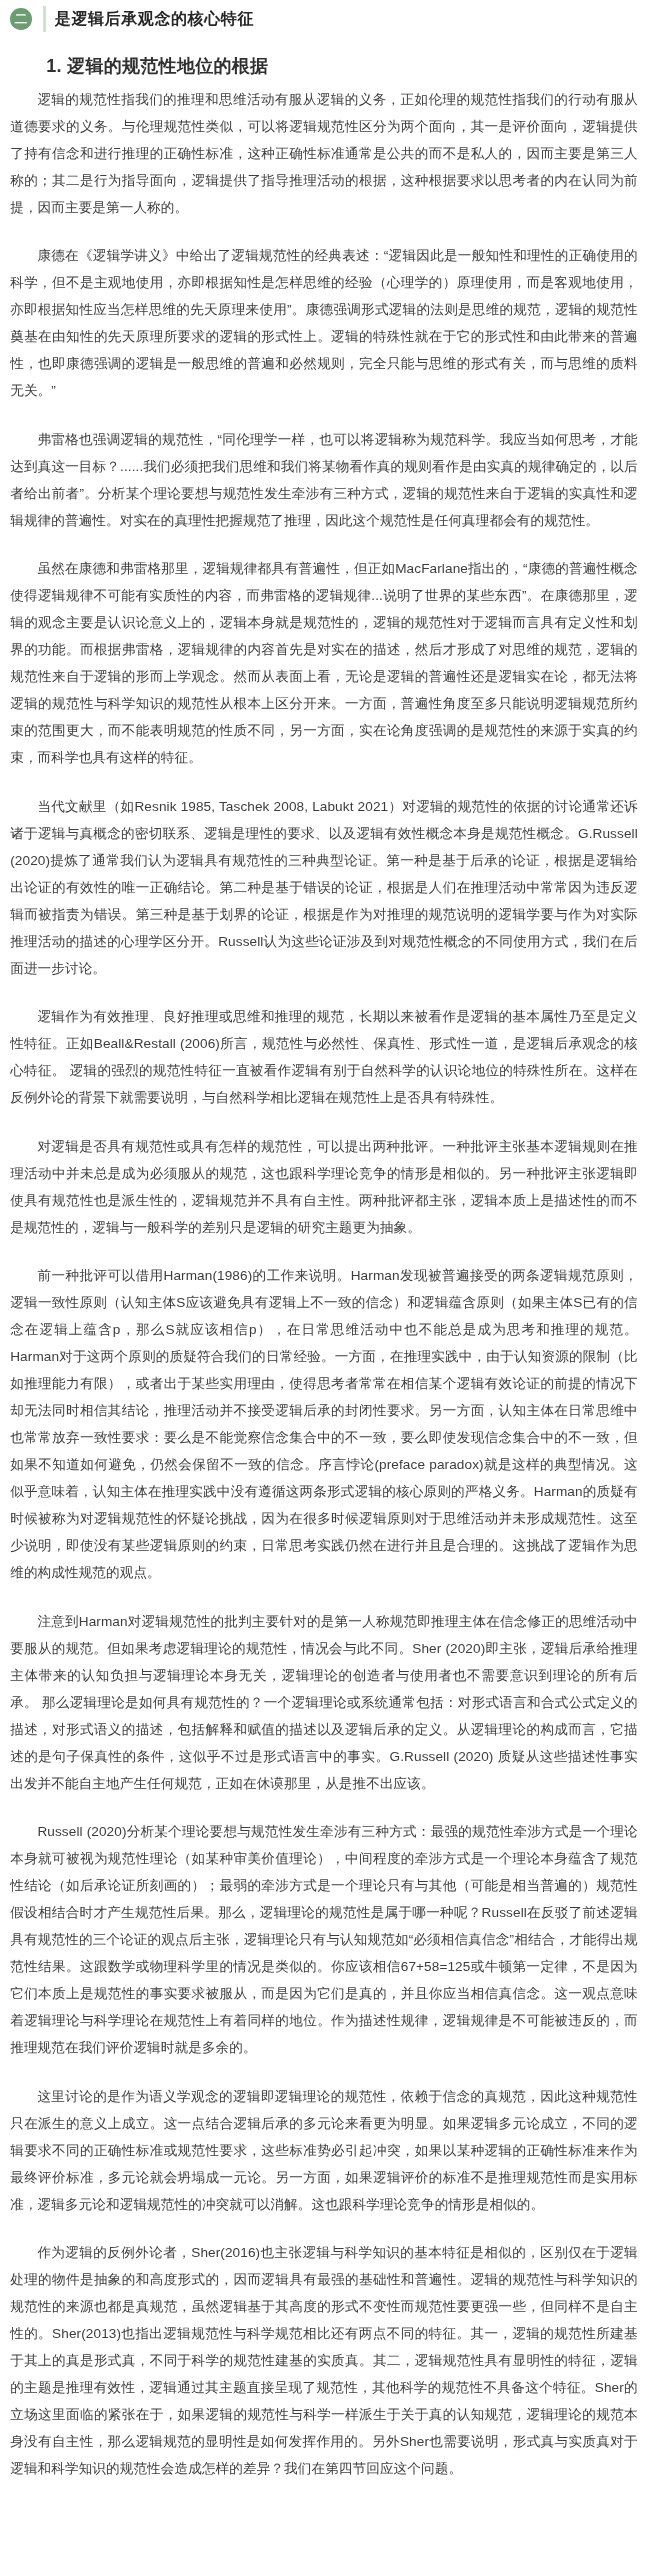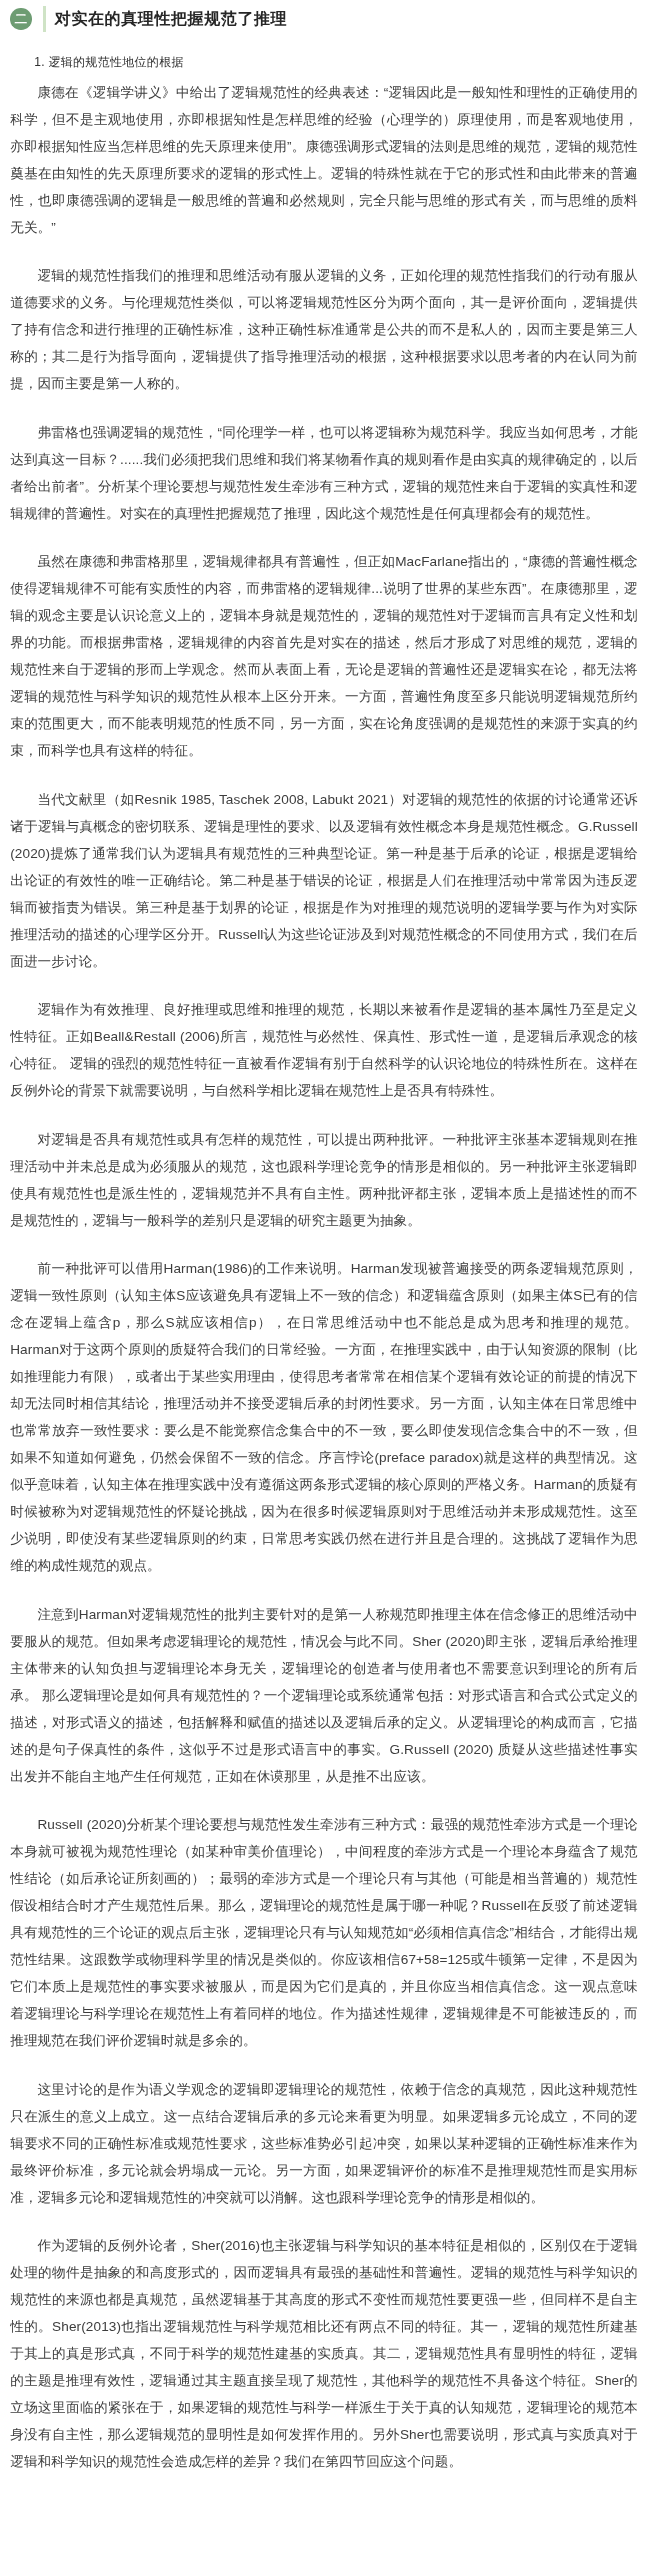--- a/index.html
+++ b/index.html
@@ -49,22 +49,22 @@
     margin-right: 9px;
     flex: 0 0 auto;
   }
   h1.page-title {
     font-size: 16px;
     font-weight: bold;
     color: var(--title-text);
     letter-spacing: 0.6px;
   }
   h2.section-heading {
-    font-size: 12px;
-    font-weight: normal;
+    font-size: 18px;
+    font-weight: bold;
     color: var(--heading-text);
     margin: 25px 0 3.4px 0;
     padding-left: 2em;
     letter-spacing: 0.3px;
   }
   h2.section-heading:first-of-type { margin-top: 20.4px; }
   p.para {
     font-size: 13.6px;
     line-height: 27px;
     color: var(--body-text);
@@ -78,27 +78,27 @@
 </head>
 <body>
 
 <div class="page">
 
   <div class="article-header">
     <div class="badge">
       <span>二</span>
     </div>
     <div class="header-divider"></div>
-    <h1 class="page-title">对实在的真理性把握规范了推理</h1>
+    <h1 class="page-title">是逻辑后承观念的核心特征</h1>
   </div>
 
   <article>
     <h2 class="section-heading">1. 逻辑的规范性地位的根据</h2>
+    <p class="para">逻辑的规范性指我们的推理和思维活动有服从逻辑的义务，正如伦理的规范性指我们的行动有服从道德要求的义务。与伦理规范性类似，可以将逻辑规范性区分为两个面向，其一是评价面向，逻辑提供了持有信念和进行推理的正确性标准，这种正确性标准通常是公共的而不是私人的，因而主要是第三人称的；其二是行为指导面向，逻辑提供了指导推理活动的根据，这种根据要求以思考者的内在认同为前提，因而主要是第一人称的。</p>
     <p class="para">康德在《逻辑学讲义》中给出了逻辑规范性的经典表述：“逻辑因此是一般知性和理性的正确使用的科学，但不是主观地使用，亦即根据知性是怎样思维的经验（心理学的）原理使用，而是客观地使用，亦即根据知性应当怎样思维的先天原理来使用”。康德强调形式逻辑的法则是思维的规范，逻辑的规范性奠基在由知性的先天原理所要求的逻辑的形式性上。逻辑的特殊性就在于它的形式性和由此带来的普遍性，也即康德强调的逻辑是一般思维的普遍和必然规则，完全只能与思维的形式有关，而与思维的质料无关。”</p>
-    <p class="para">逻辑的规范性指我们的推理和思维活动有服从逻辑的义务，正如伦理的规范性指我们的行动有服从道德要求的义务。与伦理规范性类似，可以将逻辑规范性区分为两个面向，其一是评价面向，逻辑提供了持有信念和进行推理的正确性标准，这种正确性标准通常是公共的而不是私人的，因而主要是第三人称的；其二是行为指导面向，逻辑提供了指导推理活动的根据，这种根据要求以思考者的内在认同为前提，因而主要是第一人称的。</p>
     <p class="para">弗雷格也强调逻辑的规范性，“同伦理学一样，也可以将逻辑称为规范科学。我应当如何思考，才能达到真这一目标？......我们必须把我们思维和我们将某物看作真的规则看作是由实真的规律确定的，以后者给出前者”。分析某个理论要想与规范性发生牵涉有三种方式，逻辑的规范性来自于逻辑的实真性和逻辑规律的普遍性。对实在的真理性把握规范了推理，因此这个规范性是任何真理都会有的规范性。</p>
     <p class="para">虽然在康德和弗雷格那里，逻辑规律都具有普遍性，但正如MacFarlane指出的，“康德的普遍性概念使得逻辑规律不可能有实质性的内容，而弗雷格的逻辑规律...说明了世界的某些东西”。在康德那里，逻辑的观念主要是认识论意义上的，逻辑本身就是规范性的，逻辑的规范性对于逻辑而言具有定义性和划界的功能。而根据弗雷格，逻辑规律的内容首先是对实在的描述，然后才形成了对思维的规范，逻辑的规范性来自于逻辑的形而上学观念。然而从表面上看，无论是逻辑的普遍性还是逻辑实在论，都无法将逻辑的规范性与科学知识的规范性从根本上区分开来。一方面，普遍性角度至多只能说明逻辑规范所约束的范围更大，而不能表明规范的性质不同，另一方面，实在论角度强调的是规范性的来源于实真的约束，而科学也具有这样的特征。</p>
     <p class="para">当代文献里（如Resnik 1985, Taschek 2008, Labukt 2021）对逻辑的规范性的依据的讨论通常还诉诸于逻辑与真概念的密切联系、逻辑是理性的要求、以及逻辑有效性概念本身是规范性概念。G.Russell (2020)提炼了通常我们认为逻辑具有规范性的三种典型论证。第一种是基于后承的论证，根据是逻辑给出论证的有效性的唯一正确结论。第二种是基于错误的论证，根据是人们在推理活动中常常因为违反逻辑而被指责为错误。第三种是基于划界的论证，根据是作为对推理的规范说明的逻辑学要与作为对实际推理活动的描述的心理学区分开。Russell认为这些论证涉及到对规范性概念的不同使用方式，我们在后面进一步讨论。</p>
     <p class="para">逻辑作为有效推理、良好推理或思维和推理的规范，长期以来被看作是逻辑的基本属性乃至是定义性特征。正如Beall&amp;Restall (2006)所言，规范性与必然性、保真性、形式性一道，是逻辑后承观念的核心特征。 逻辑的强烈的规范性特征一直被看作逻辑有别于自然科学的认识论地位的特殊性所在。这样在反例外论的背景下就需要说明，与自然科学相比逻辑在规范性上是否具有特殊性。</p>
     <p class="para">对逻辑是否具有规范性或具有怎样的规范性，可以提出两种批评。一种批评主张基本逻辑规则在推理活动中并未总是成为必须服从的规范，这也跟科学理论竞争的情形是相似的。另一种批评主张逻辑即使具有规范性也是派生性的，逻辑规范并不具有自主性。两种批评都主张，逻辑本质上是描述性的而不是规范性的，逻辑与一般科学的差别只是逻辑的研究主题更为抽象。</p>
     <p class="para">前一种批评可以借用Harman(1986)的工作来说明。Harman发现被普遍接受的两条逻辑规范原则，逻辑一致性原则（认知主体S应该避免具有逻辑上不一致的信念）和逻辑蕴含原则（如果主体S已有的信念在逻辑上蕴含p，那么S就应该相信p），在日常思维活动中也不能总是成为思考和推理的规范。Harman对于这两个原则的质疑符合我们的日常经验。一方面，在推理实践中，由于认知资源的限制（比如推理能力有限），或者出于某些实用理由，使得思考者常常在相信某个逻辑有效论证的前提的情况下却无法同时相信其结论，推理活动并不接受逻辑后承的封闭性要求。另一方面，认知主体在日常思维中也常常放弃一致性要求：要么是不能觉察信念集合中的不一致，要么即使发现信念集合中的不一致，但如果不知道如何避免，仍然会保留不一致的信念。序言悖论(preface paradox)就是这样的典型情况。这似乎意味着，认知主体在推理实践中没有遵循这两条形式逻辑的核心原则的严格义务。Harman的质疑有时候被称为对逻辑规范性的怀疑论挑战，因为在很多时候逻辑原则对于思维活动并未形成规范性。这至少说明，即使没有某些逻辑原则的约束，日常思考实践仍然在进行并且是合理的。这挑战了逻辑作为思维的构成性规范的观点。</p>
     <p class="para">注意到Harman对逻辑规范性的批判主要针对的是第一人称规范即推理主体在信念修正的思维活动中要服从的规范。但如果考虑逻辑理论的规范性，情况会与此不同。Sher (2020)即主张，逻辑后承给推理主体带来的认知负担与逻辑理论本身无关，逻辑理论的创造者与使用者也不需要意识到理论的所有后承。 那么逻辑理论是如何具有规范性的？一个逻辑理论或系统通常包括：对形式语言和合式公式定义的描述，对形式语义的描述，包括解释和赋值的描述以及逻辑后承的定义。从逻辑理论的构成而言，它描述的是句子保真性的条件，这似乎不过是形式语言中的事实。G.Russell (2020) 质疑从这些描述性事实出发并不能自主地产生任何规范，正如在休谟那里，从是推不出应该。</p>
     <p class="para">Russell (2020)分析某个理论要想与规范性发生牵涉有三种方式：最强的规范性牵涉方式是一个理论本身就可被视为规范性理论（如某种审美价值理论），中间程度的牵涉方式是一个理论本身蕴含了规范性结论（如后承论证所刻画的）；最弱的牵涉方式是一个理论只有与其他（可能是相当普遍的）规范性假设相结合时才产生规范性后果。那么，逻辑理论的规范性是属于哪一种呢？Russell在反驳了前述逻辑具有规范性的三个论证的观点后主张，逻辑理论只有与认知规范如“必须相信真信念”相结合，才能得出规范性结果。这跟数学或物理科学里的情况是类似的。你应该相信67+58=125或牛顿第一定律，不是因为它们本质上是规范性的事实要求被服从，而是因为它们是真的，并且你应当相信真信念。这一观点意味着逻辑理论与科学理论在规范性上有着同样的地位。作为描述性规律，逻辑规律是不可能被违反的，而推理规范在我们评价逻辑时就是多余的。</p>
     <p class="para">这里讨论的是作为语义学观念的逻辑即逻辑理论的规范性，依赖于信念的真规范，因此这种规范性只在派生的意义上成立。这一点结合逻辑后承的多元论来看更为明显。如果逻辑多元论成立，不同的逻辑要求不同的正确性标准或规范性要求，这些标准势必引起冲突，如果以某种逻辑的正确性标准来作为最终评价标准，多元论就会坍塌成一元论。另一方面，如果逻辑评价的标准不是推理规范性而是实用标准，逻辑多元论和逻辑规范性的冲突就可以消解。这也跟科学理论竞争的情形是相似的。</p>
     <p class="para">作为逻辑的反例外论者，Sher(2016)也主张逻辑与科学知识的基本特征是相似的，区别仅在于逻辑处理的物件是抽象的和高度形式的，因而逻辑具有最强的基础性和普遍性。逻辑的规范性与科学知识的规范性的来源也都是真规范，虽然逻辑基于其高度的形式不变性而规范性要更强一些，但同样不是自主性的。Sher(2013)也指出逻辑规范性与科学规范相比还有两点不同的特征。其一，逻辑的规范性所建基于其上的真是形式真，不同于科学的规范性建基的实质真。其二，逻辑规范性具有显明性的特征，逻辑的主题是推理有效性，逻辑通过其主题直接呈现了规范性，其他科学的规范性不具备这个特征。Sher的立场这里面临的紧张在于，如果逻辑的规范性与科学一样派生于关于真的认知规范，逻辑理论的规范本身没有自主性，那么逻辑规范的显明性是如何发挥作用的。另外Sher也需要说明，形式真与实质真对于逻辑和科学知识的规范性会造成怎样的差异？我们在第四节回应这个问题。</p>

